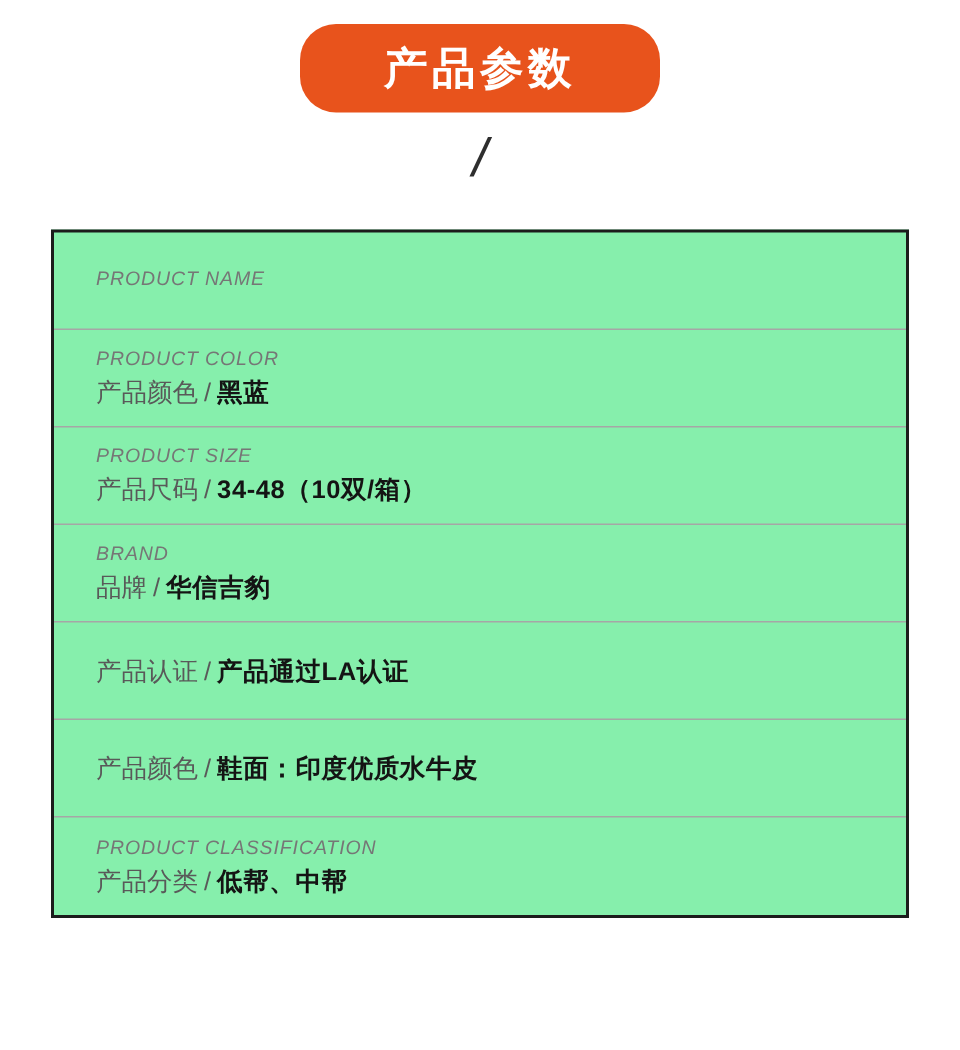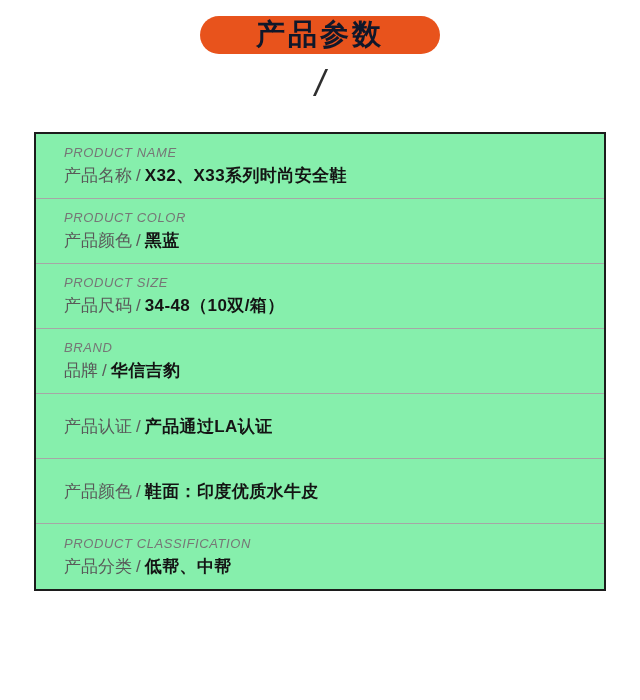--- a/index.html
+++ b/index.html
@@ -5,28 +5,28 @@
   * { margin: 0; padding: 0; box-sizing: border-box; }
   html, body {
     width: 640px;
     background: #ffffff;
     font-family: "Liberation Sans", "DejaVu Sans", sans-serif;
   }
   body { height: 700px; overflow: hidden; }
 
   .title-badge {
     width: 240px;
-    height: 38px;
+    height: 59px;
     margin: 16px auto 0 auto;
     background: #E8531C;
     border-radius: 24px;
     display: flex;
     align-items: center;
     justify-content: center;
-    color: #0f172a;
+    color: #ffffff;
     font-size: 29px;
     font-weight: 700;
     letter-spacing: 3px;
   }
 
   .slash-divider {
     text-align: center;
     font-size: 36px;
     font-style: italic;
     font-weight: 400;
@@ -81,21 +81,20 @@
 <div class="title-badge">
   <span>产品参数</span>
 </div>
 
 <div class="slash-divider">/</div>
 
 <div class="spec-table">
 
   <div class="spec-row">
     <div class="spec-label-en">PRODUCT NAME</div>
-    <div class="spec-line"><span>产品名称</span><span class="spec-sep">/</span><span class="spec-value">X32、X33系列时尚安全鞋</span></div>
   </div>
 
   <div class="spec-row">
     <div class="spec-label-en">PRODUCT COLOR</div>
     <div class="spec-line"><span>产品颜色</span><span class="spec-sep">/</span><span class="spec-value">黑蓝</span></div>
   </div>
 
   <div class="spec-row">
     <div class="spec-label-en">PRODUCT SIZE</div>
     <div class="spec-line"><span>产品尺码</span><span class="spec-sep">/</span><span class="spec-value">34-48（10双/箱）</span></div>

